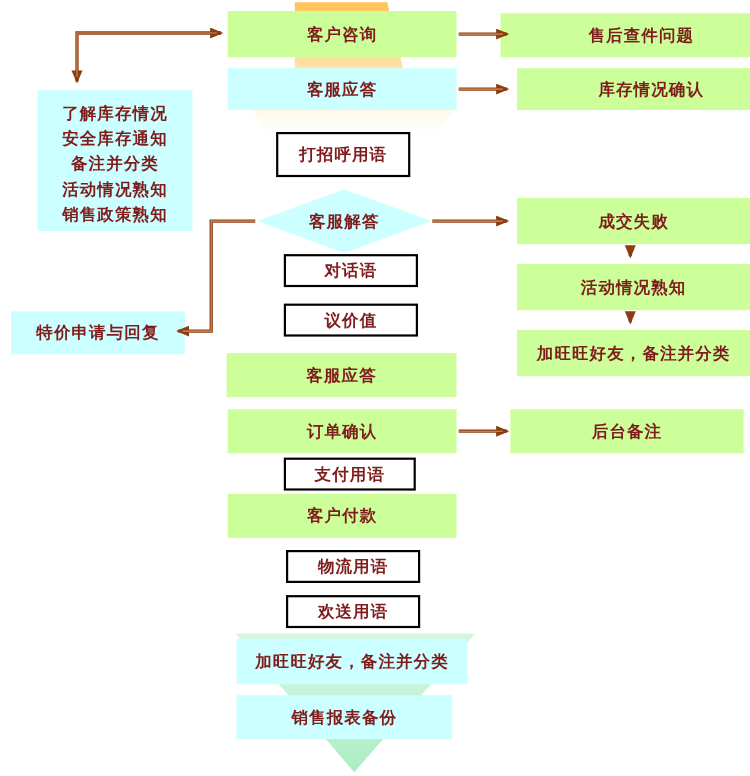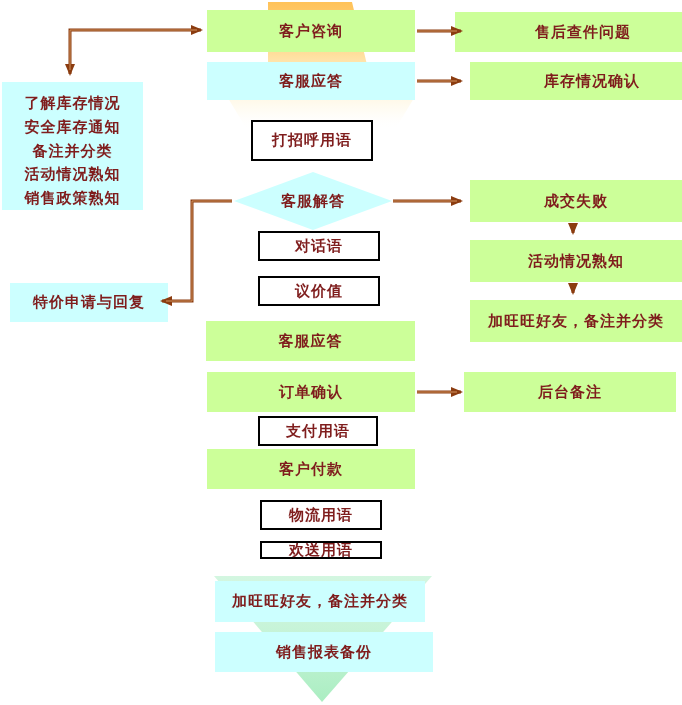--- a/index.html
+++ b/index.html
@@ -23,22 +23,22 @@
     box-sizing:border-box;
   }
   .green{background:#CCFF99;}
   .cyan{background:#CCFFFF;}
   .whitebox{background:#ffffff;border:2px solid #000;text-align:center;}
   .diamond{
     background:#CCFFFF;
     clip-path:polygon(50% 0%,100% 50%,50% 100%,0% 50%);
   }
   .multiline{
-    flex-direction:column;justify-content:space-between;
-    padding-top:10px;line-height:23px;letter-spacing:1px;
+    flex-direction:column;justify-content:flex-start;
+    padding-top:10px;line-height:23px;letter-spacing:1px;margin-left:32px;
   }
 </style>
 </head>
 <body>
 
 <div id="canvas">
 
   <svg id="bg-layer" class="layer" width="682" height="705">
     <defs>
       <linearGradient id="gradTop" gradientUnits="userSpaceOnUse" x1="0" y1="0" x2="0" y2="130">
@@ -95,25 +95,25 @@
   <div class="node green" style="left:207px;top:372px;width:208px;height:40px">订单确认</div>
 
   <div class="node green" style="left:464px;top:372px;width:212px;height:40px">后台备注</div>
 
   <div class="node whitebox" style="left:258px;top:416px;width:120px;height:30px">支付用语</div>
 
   <div class="node green" style="left:207px;top:449px;width:208px;height:40px">客户付款</div>
 
   <div class="node whitebox" style="left:260px;top:500px;width:122px;height:30px">物流用语</div>
 
-  <div class="node whitebox" style="left:260px;top:541px;width:122px;height:18px">欢送用语</div>
+  <div class="node whitebox" style="left:260px;top:541px;width:122px;height:30px">欢送用语</div>
 
   <div class="node cyan" style="left:215px;top:581px;width:210px;height:41px">加旺旺好友，备注并分类</div>
 
-  <div class="node cyan" style="left:215px;top:632px;width:218px;height:40px">销售报表备份</div>
+  <div class="node cyan" style="left:215px;top:632px;width:196px;height:40px">销售报表备份</div>
 
   <svg id="arrow-layer" class="layer" width="682" height="705">
     <defs>
       <marker id="ah" markerUnits="userSpaceOnUse" markerWidth="13" markerHeight="11" refX="10" refY="5" orient="auto">
         <path d="M0,0 L12,5 L0,10 Z" fill="#8B3C10"></path>
       </marker>
       <marker id="ahs" markerUnits="userSpaceOnUse" markerWidth="13" markerHeight="11" refX="10" refY="5" orient="auto-start-reverse">
         <path d="M0,0 L12,5 L0,10 Z" fill="#8B3C10"></path>
       </marker>
     </defs>

